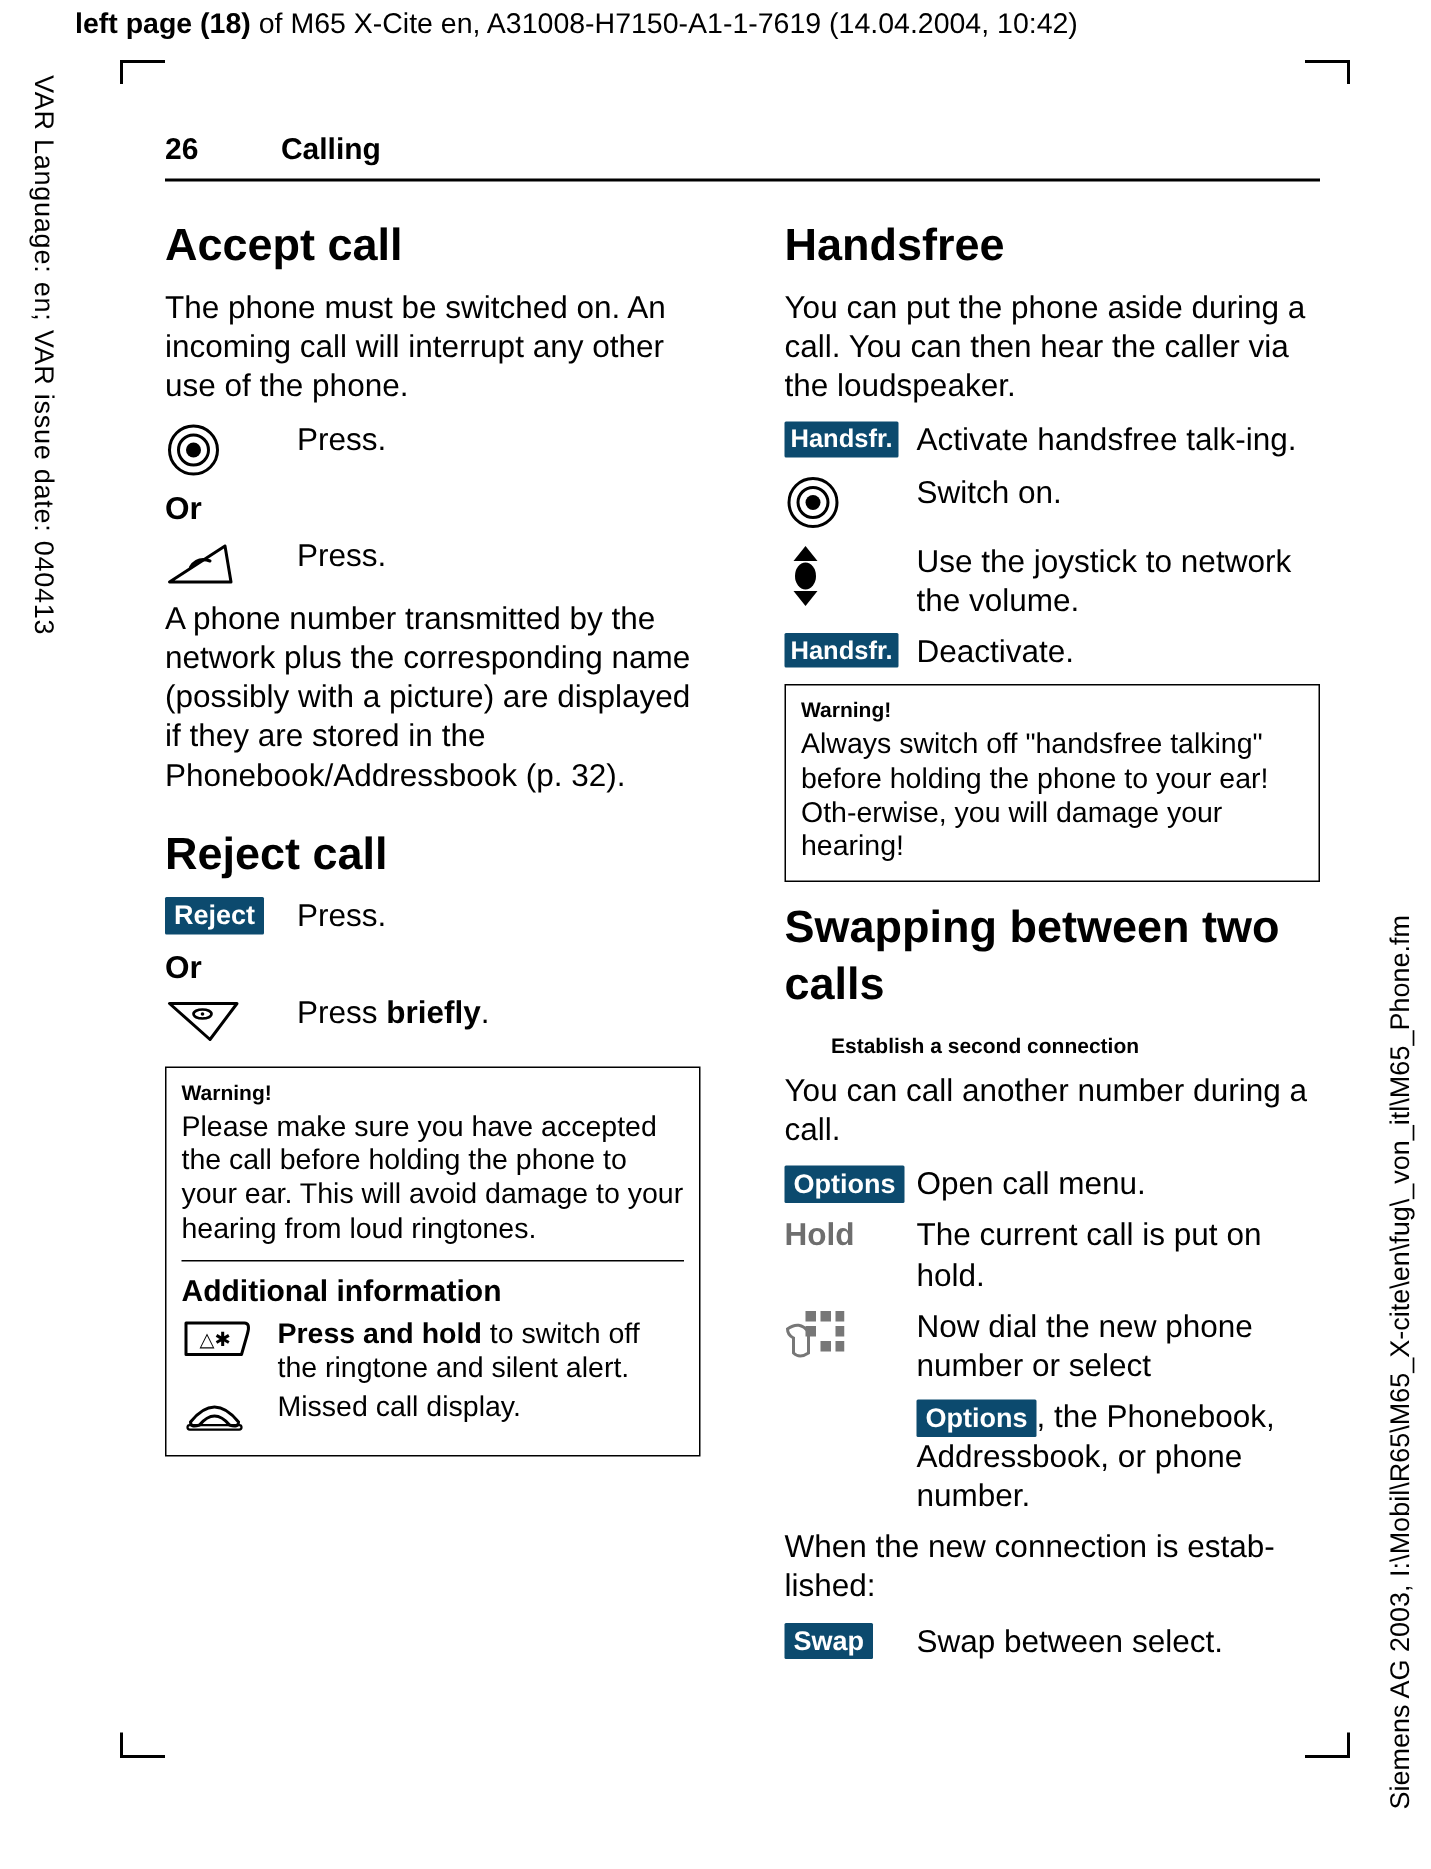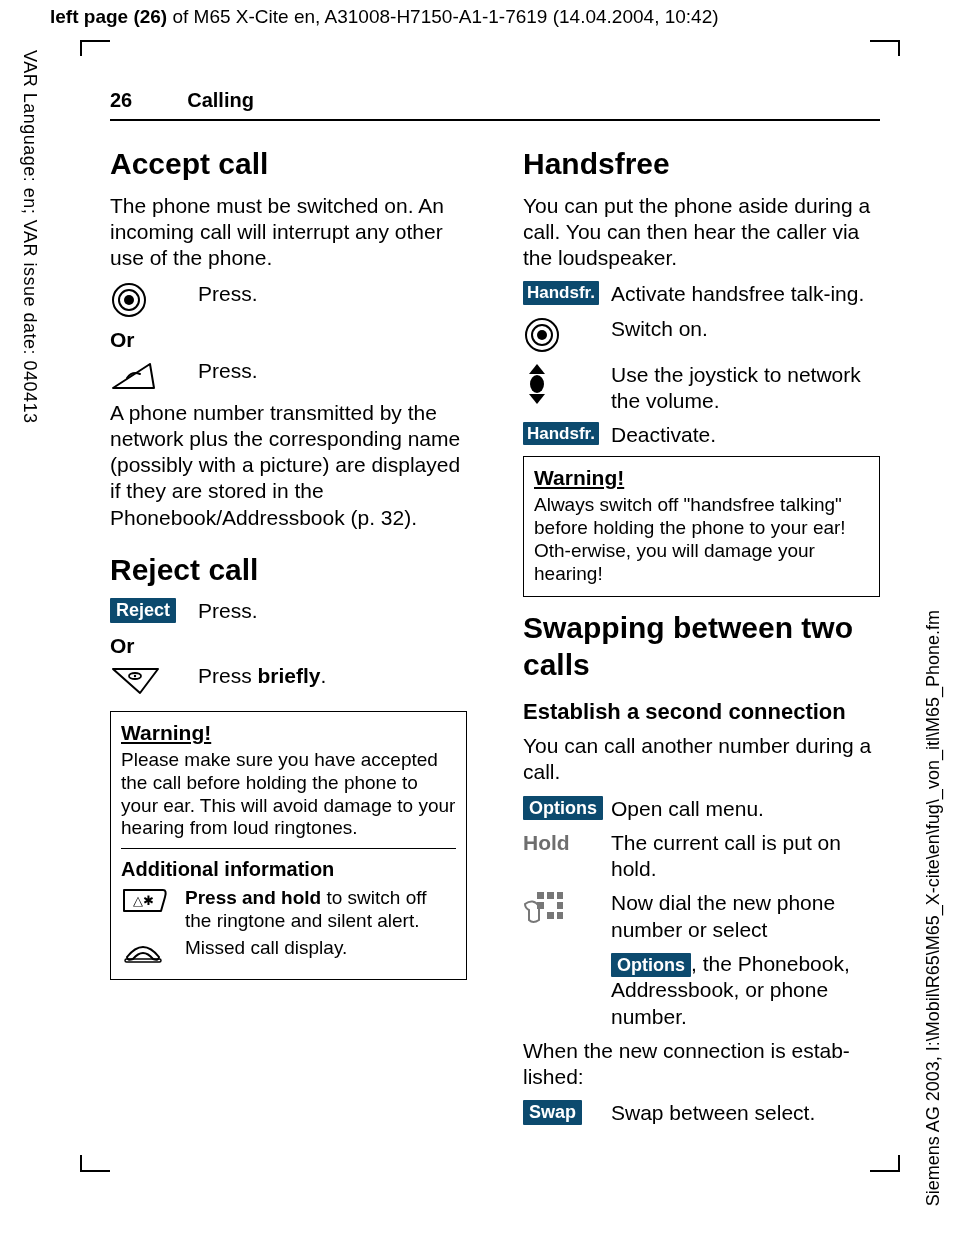--- a/index.html
+++ b/index.html
@@ -61,21 +61,21 @@
     padding-bottom: 6px;
     margin-bottom: 24px;
   }
   .columns {
     display: flex;
     gap: 56px;
   }
   .col { width: 365px; }
 
   h1 { font-size: 30px; font-weight: bold; margin-bottom: 10px; }
-  h2 { font-size: 22px; font-weight: bold; margin-bottom: 8px; margin-top: 14px; }
+  h2 { font-size: 14px; font-weight: bold; margin-bottom: 8px; margin-top: 14px; margin-left: 31px; }
   p { margin-bottom: 10px; }
   .or { font-weight: bold; margin: 6px 0 4px; }
 
   .row { display: flex; align-items: flex-start; gap: 18px; margin-bottom: 8px; }
   .row .icon-slot { width: 70px; flex: 0 0 70px; display:flex; align-items:center; justify-content:flex-start; }
   .row .desc { flex: 1; }
 
   .softkey {
     display: inline-block;
     background: #0c4a6e;
@@ -88,33 +88,33 @@
   .softkey-wide { padding: 1px 4px; font-size: 17px; }
   .hold-label { font-weight: bold; color: #6e6e6e; }
 
   .warn-box {
     border: 1.5px solid #000;
     padding: 8px 10px 10px;
     margin-top: 14px;
     font-size: 19px;
     line-height: 1.2;
   }
-  .warn-box .title { font-weight: bold; margin-bottom: 4px; font-size: 21px; text-decoration: underline; }
+  .warn-box .title { font-weight: bold; margin-bottom: 4px; font-size: 14px; }
   .warn-box hr { border: none; border-top: 1px solid #000; margin: 8px 0; }
   .addl { font-weight: bold; font-size: 20px; margin: 6px 0; }
   .box-row { display:flex; gap:14px; align-items:flex-start; margin-bottom:4px; }
   .box-row .bi { width: 50px; flex:0 0 50px; }
 
   svg { display: block; }
 </style>
 </head>
 <body>
 
 <div class="top-meta">
-  <b>left page (26)</b><span> of M65 X-Cite en, A31008-H7150-A1-1-7619 (14.04.2004, 10:42)</span>
+  <b>left page (18)</b><span> of M65 X-Cite en, A31008-H7150-A1-1-7619 (14.04.2004, 10:42)</span>
 </div>
 
 <div class="crop-tl-h"></div>
 <div class="crop-tl-v"></div>
 <div class="crop-tr-h"></div>
 <div class="crop-tr-v"></div>
 <div class="crop-bl-h"></div>
 <div class="crop-bl-v"></div>
 <div class="crop-br-h"></div>
 <div class="crop-br-v"></div>

